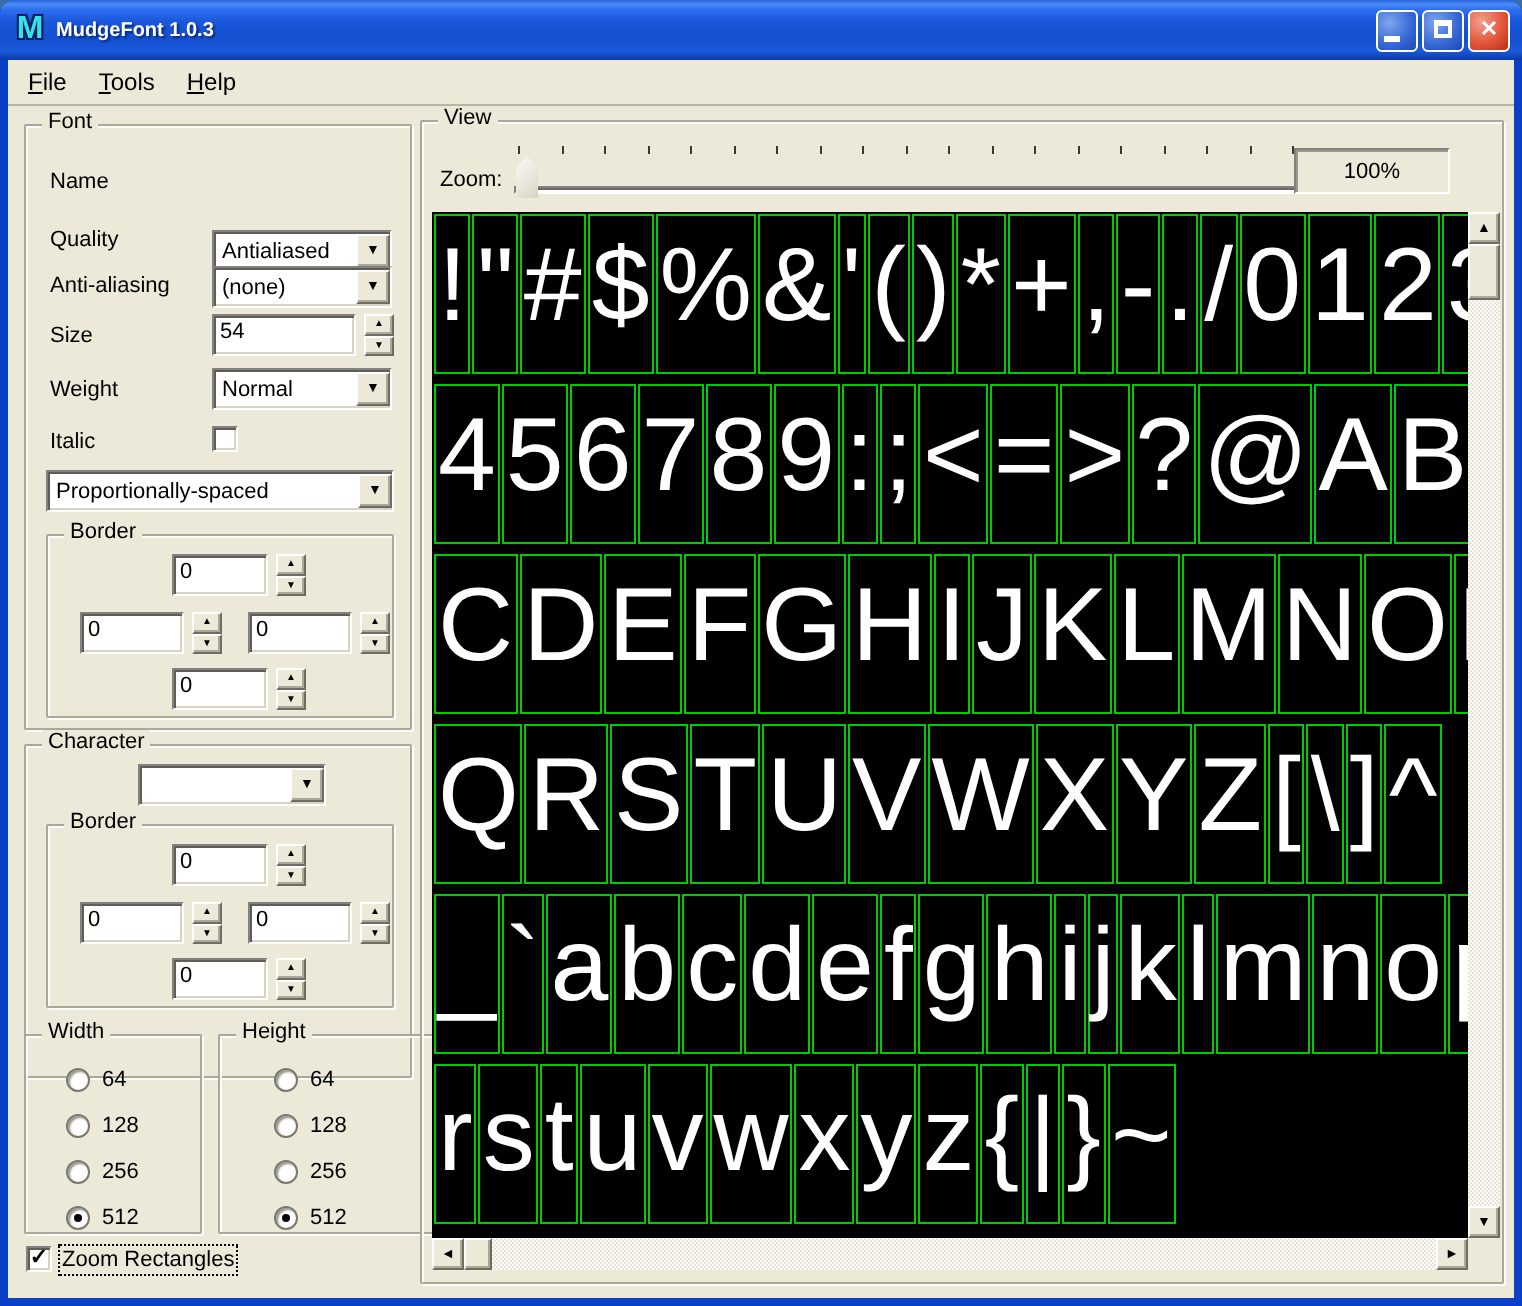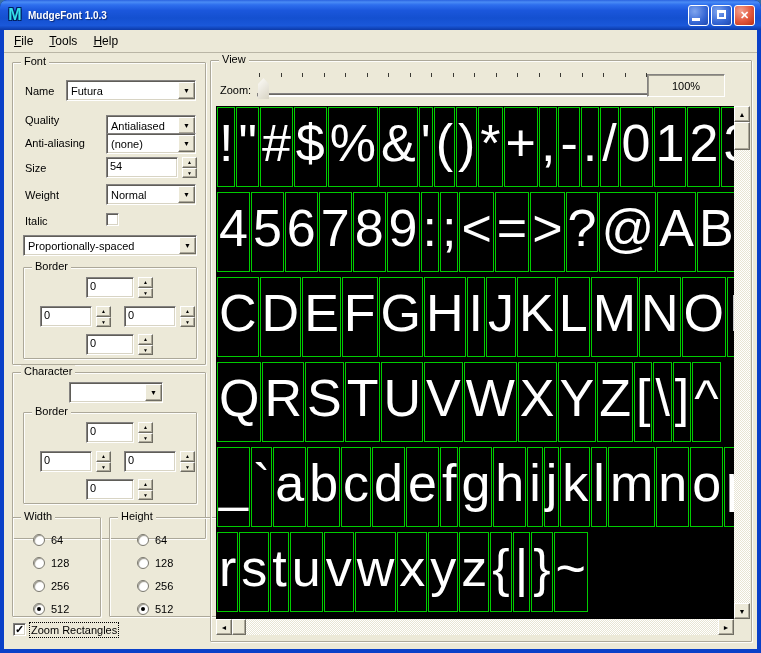--- a/index.html
+++ b/index.html
@@ -115,24 +115,20 @@
       <div class="menu-item"><u>T</u>ools</div>
       <div class="menu-item"><u>H</u>elp</div>
     </div>
 
   <div class="content">
 
     <div class="group" style="left:8px;top:9px;width:194px;height:303px;">
       <span class="legend">Font</span>
 
       <span class="lbl" style="left:12px;top:22px;">Name</span>
-      <div class="combo sunken" style="left:53px;top:17px;width:130px;">
-        <span class="combo-text">Futura</span>
-        <span class="combo-btn">▼</span>
-      </div>
 
       <span class="lbl" style="left:12px;top:51px;">Quality</span>
       <div class="combo sunken" style="left:93px;top:52px;width:90px;">
         <span class="combo-text">Antialiased</span>
         <span class="combo-btn">▼</span>
       </div>
 
       <span class="lbl" style="left:12px;top:74px;">Anti-aliasing</span>
       <div class="combo sunken" style="left:93px;top:70px;width:90px;gap:32px;">
         <span class="combo-text">(none)</span>

